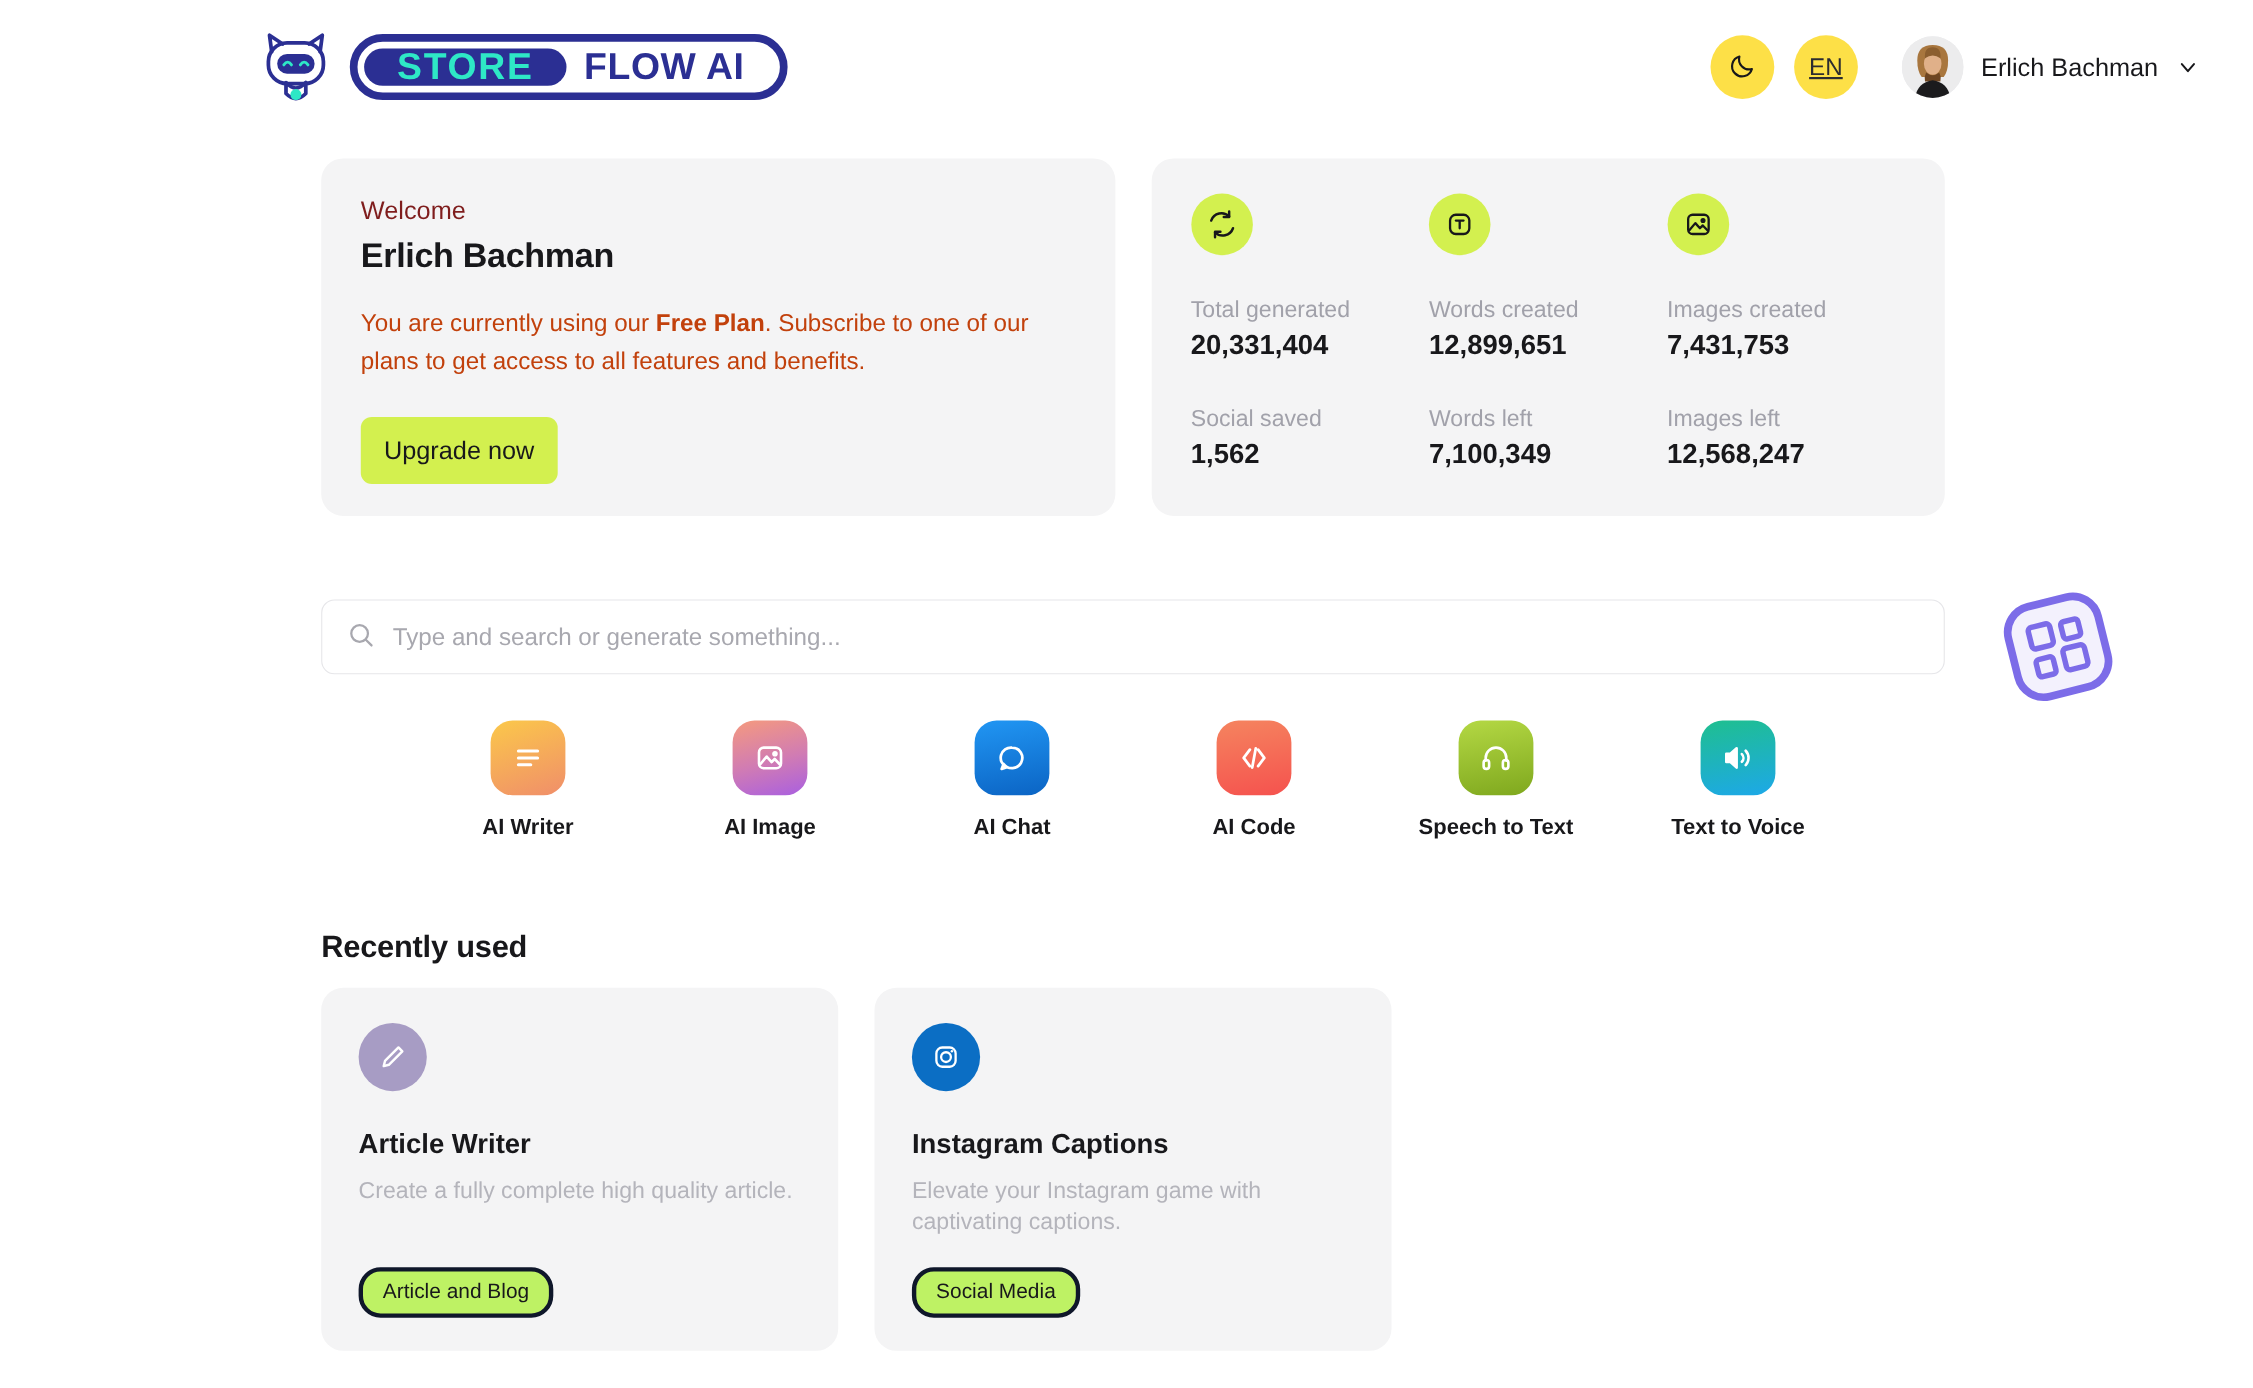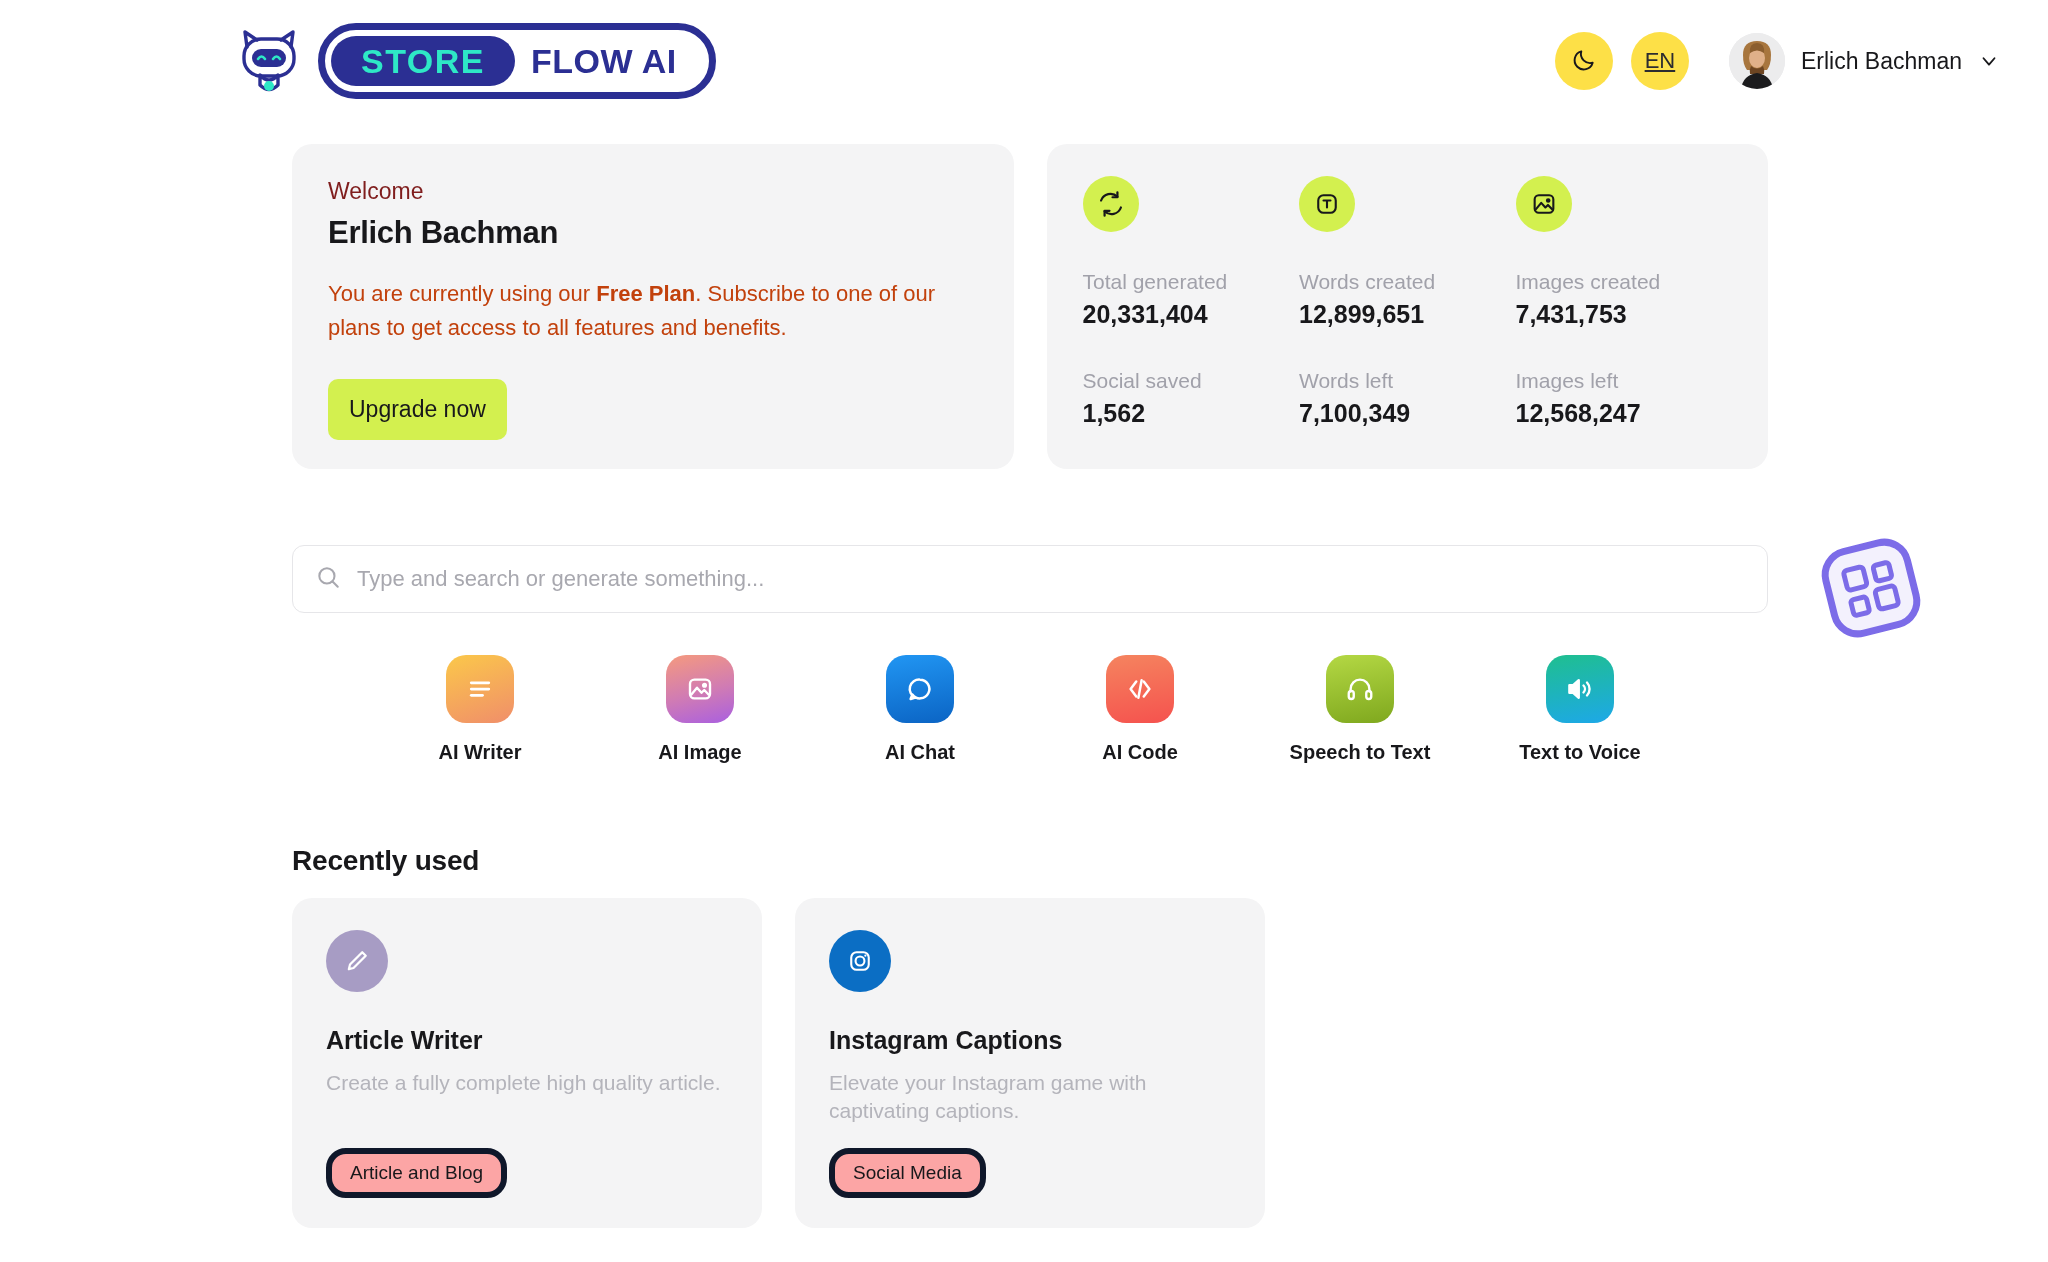--- a/index.html
+++ b/index.html
@@ -15,21 +15,21 @@
   .header {
     position: absolute; left: 0; top: 0; width: 2048px; height: 122px;
     display: flex; align-items: center; justify-content: space-between;
     padding: 0 48px 0 236px;
   }
   .brand { display: flex; align-items: center; gap: 16px; }
   .brand-mark { width: 66px; height: 70px; flex: 0 0 auto; }
   .brand-pill {
     display: flex; align-items: center;
     border: 7px solid #2b2f93; border-radius: 48px;
-    padding: 6px; height: 76px; background: #ffffff;
+    padding: 6px; height: 60px; background: #ffffff;
   }
   .brand-pill-inner {
     background: #2b2f93; color: #2ee8c6;
     border-radius: 40px; height: 100%;
     display: flex; align-items: center; padding: 0 30px;
     font-size: 34px; font-weight: 700; letter-spacing: 1.5px;
   }
   .brand-pill-outer {
     color: #2b2f93; font-size: 34px; font-weight: 800;
     letter-spacing: 0.5px; padding: 0 26px 0 16px;
@@ -132,21 +132,21 @@
     padding: 32px 34px; position: relative; cursor: pointer;
   }
   .recent-icon {
     width: 62px; height: 62px; border-radius: 50%;
     display: flex; align-items: center; justify-content: center;
   }
   .recent-title { margin-top: 34px; font-size: 25px; font-weight: 700; color: #18181b; }
   .recent-desc { margin-top: 14px; font-size: 21px; line-height: 28px; color: #b4b4bb; }
   .tag {
     position: absolute; left: 34px; bottom: 30px;
-    border: 6px solid #0f172a; background: #fca5a5;
+    border: 4px solid #0f172a; background: #bef264;
     border-radius: 20px; padding: 8px 18px;
     font-size: 19px; color: #18181b;
   }
 
   
   .widget {
     position: absolute; left: 1823px; top: 540px;
     width: 96px; height: 96px;
     transform: rotate(-14deg);
     cursor: pointer;

